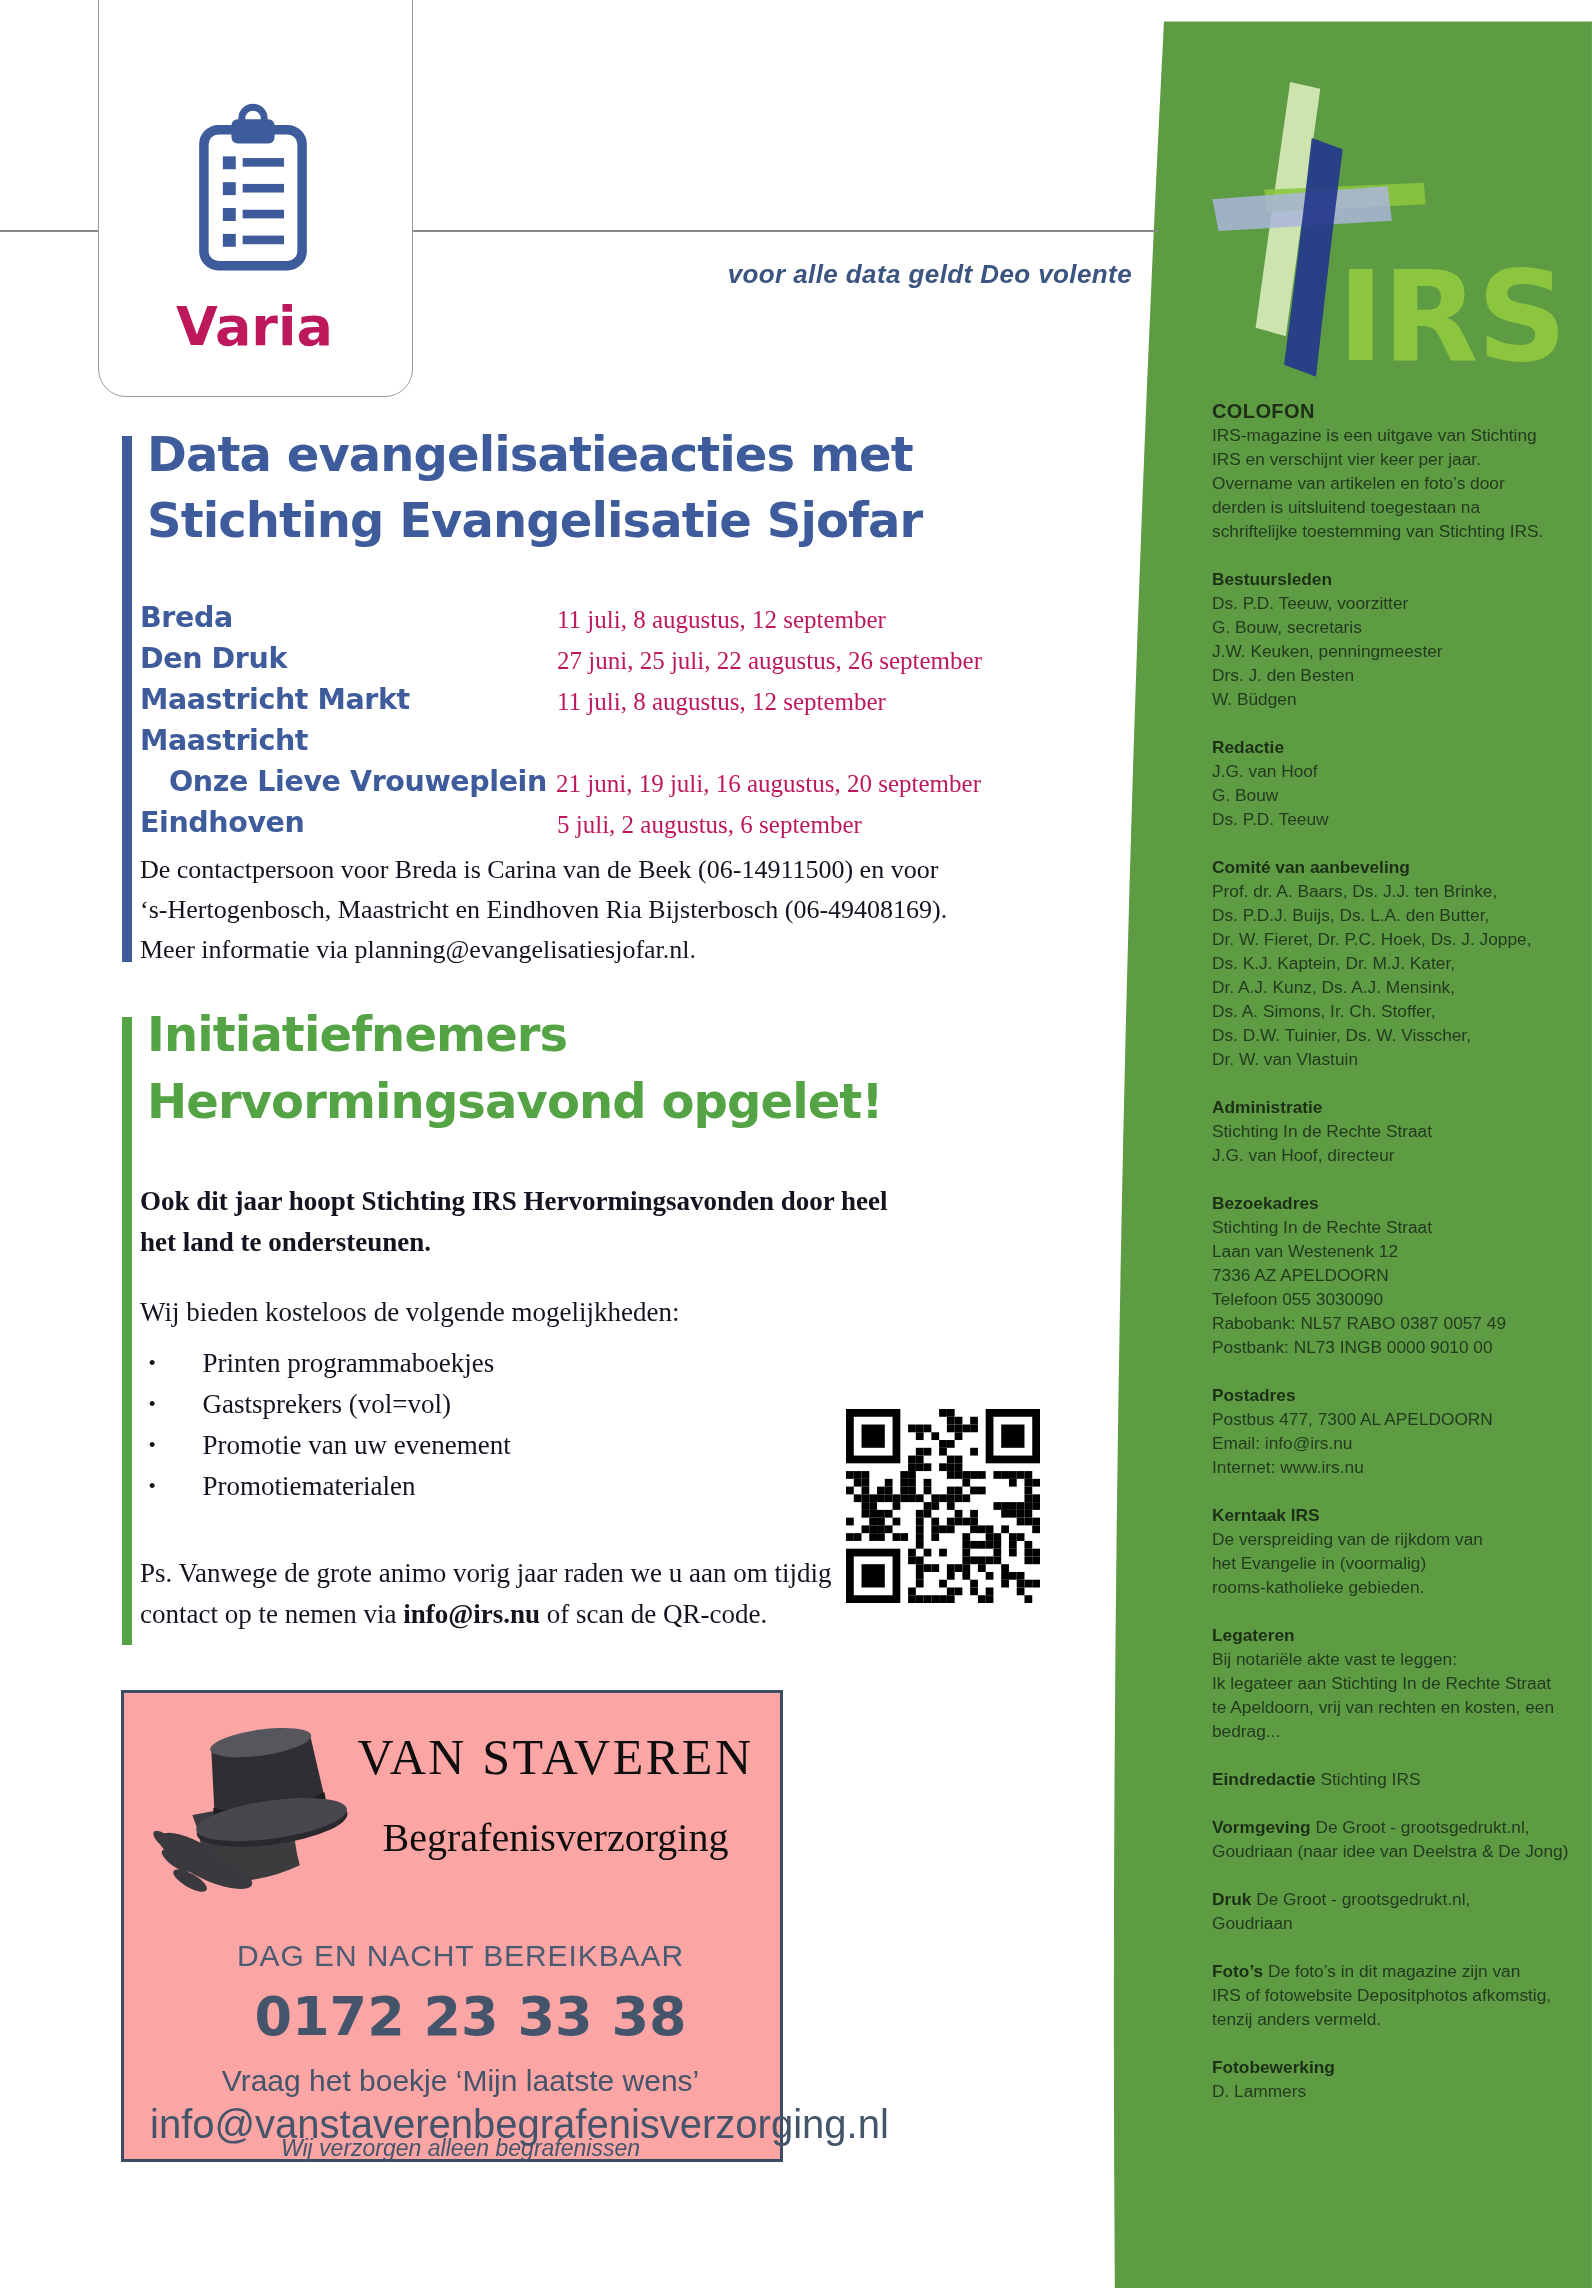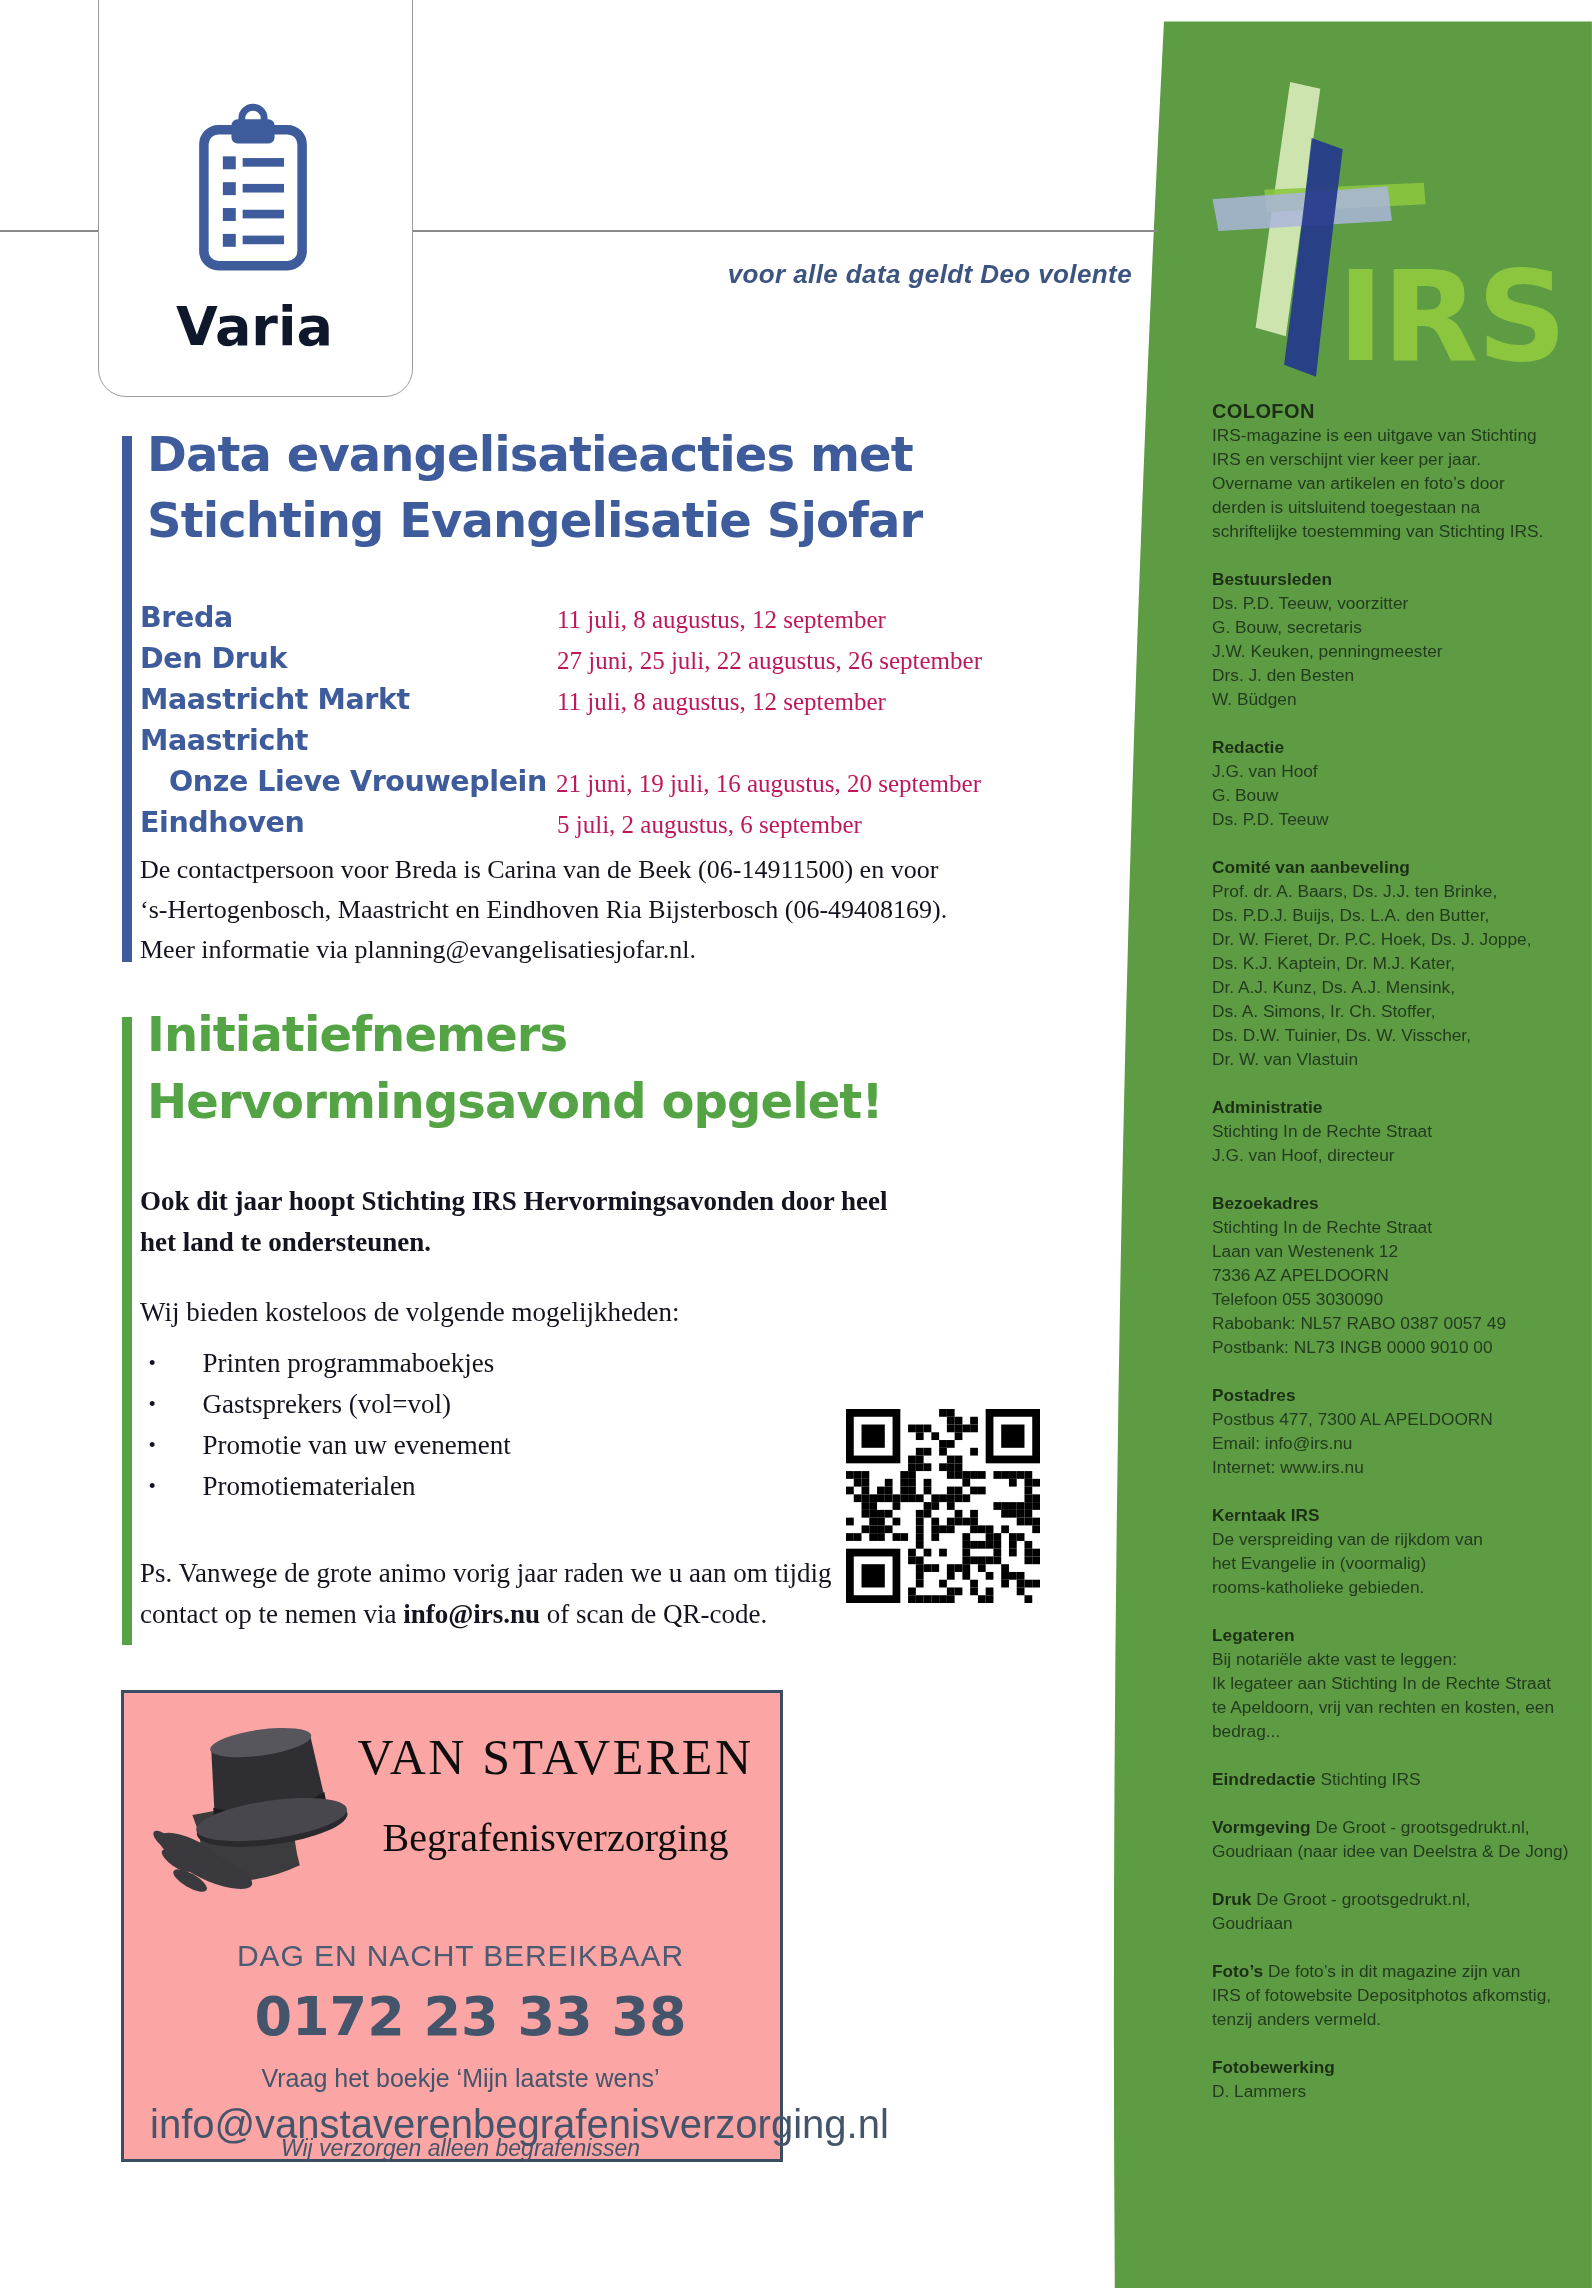--- a/index.html
+++ b/index.html
@@ -4,21 +4,21 @@
 <style>
   html,body{margin:0;padding:0;background:#ffffff;}
   #page{position:relative;width:1592px;height:2295px;background:#ffffff;overflow:hidden;
         font-family:"Liberation Sans",sans-serif;}
 
   
   #top-rule{position:absolute;left:0;top:230px;width:1158px;height:1.7px;background:#8a8a8a;z-index:1;}
   #varia-card{position:absolute;left:98px;top:-38px;width:313px;height:433px;background:#ffffff;
               border:1.7px solid #9b9b9b;border-radius:28px;z-index:2;}
   #varia-label{position:absolute;left:98px;top:295px;width:313px;text-align:center;z-index:3;
-               font-family:"DejaVu Sans",sans-serif;font-weight:bold;font-size:54px;color:#0f172a;}
+               font-family:"DejaVu Sans",sans-serif;font-weight:bold;font-size:54px;color:#be185d;}
   #clipboard{position:absolute;left:197px;top:102px;z-index:3;}
 
   
   #motto{position:absolute;right:460px;top:259px;z-index:3;font-style:italic;font-weight:bold;
          font-size:26px;color:#3c5480;letter-spacing:0.4px;}
 
   
   #a1-bar{position:absolute;left:122px;top:436px;width:9.5px;height:526px;background:#3e5b9b;}
   #a1-title{position:absolute;left:147px;top:421px;font-family:"DejaVu Sans",sans-serif;
             font-weight:bold;font-size:48px;line-height:66px;color:#3e5b9b;letter-spacing:-0.9px;}
@@ -53,21 +53,21 @@
   #ad-hat{position:absolute;left:15.5px;top:19px;}
   #ad-name{position:absolute;left:216px;top:35px;width:431px;text-align:center;
            font-family:"Liberation Serif",serif;font-size:50px;letter-spacing:2.6px;color:#0e0e0e;}
   #ad-subtitle{position:absolute;left:216px;top:121px;width:431px;text-align:center;
            font-family:"Liberation Serif",serif;font-size:40px;color:#0e0e0e;}
   #ad-availability{position:absolute;left:26px;top:246px;width:621px;text-align:center;
            font-size:30px;letter-spacing:0.9px;color:#4a5b72;}
   #ad-phone{position:absolute;left:36px;top:292px;width:621px;text-align:center;
            font-family:"DejaVu Sans",sans-serif;font-weight:bold;font-size:54px;color:#44546a;}
   #ad-booklet{position:absolute;left:26px;top:371px;width:621px;text-align:center;
-           font-size:25px;color:#44546a;}
+           font-size:30px;color:#44546a;}
   #ad-email{position:absolute;left:26px;top:409px;width:621px;text-align:center;
            font-size:40px;color:#44546a;}
   #ad-footnote{position:absolute;left:26px;top:442px;width:621px;text-align:center;
            font-style:italic;font-size:23px;color:#44546a;}
 
   
   #green-panel{position:absolute;left:0;top:0;z-index:0;}
   #irs-logo{position:absolute;left:1182px;top:56px;z-index:2;}
   #sidebar-text{position:absolute;left:1212px;top:399px;width:376px;z-index:2;
                 font-size:17.3px;line-height:24px;color:#233b1f;}

